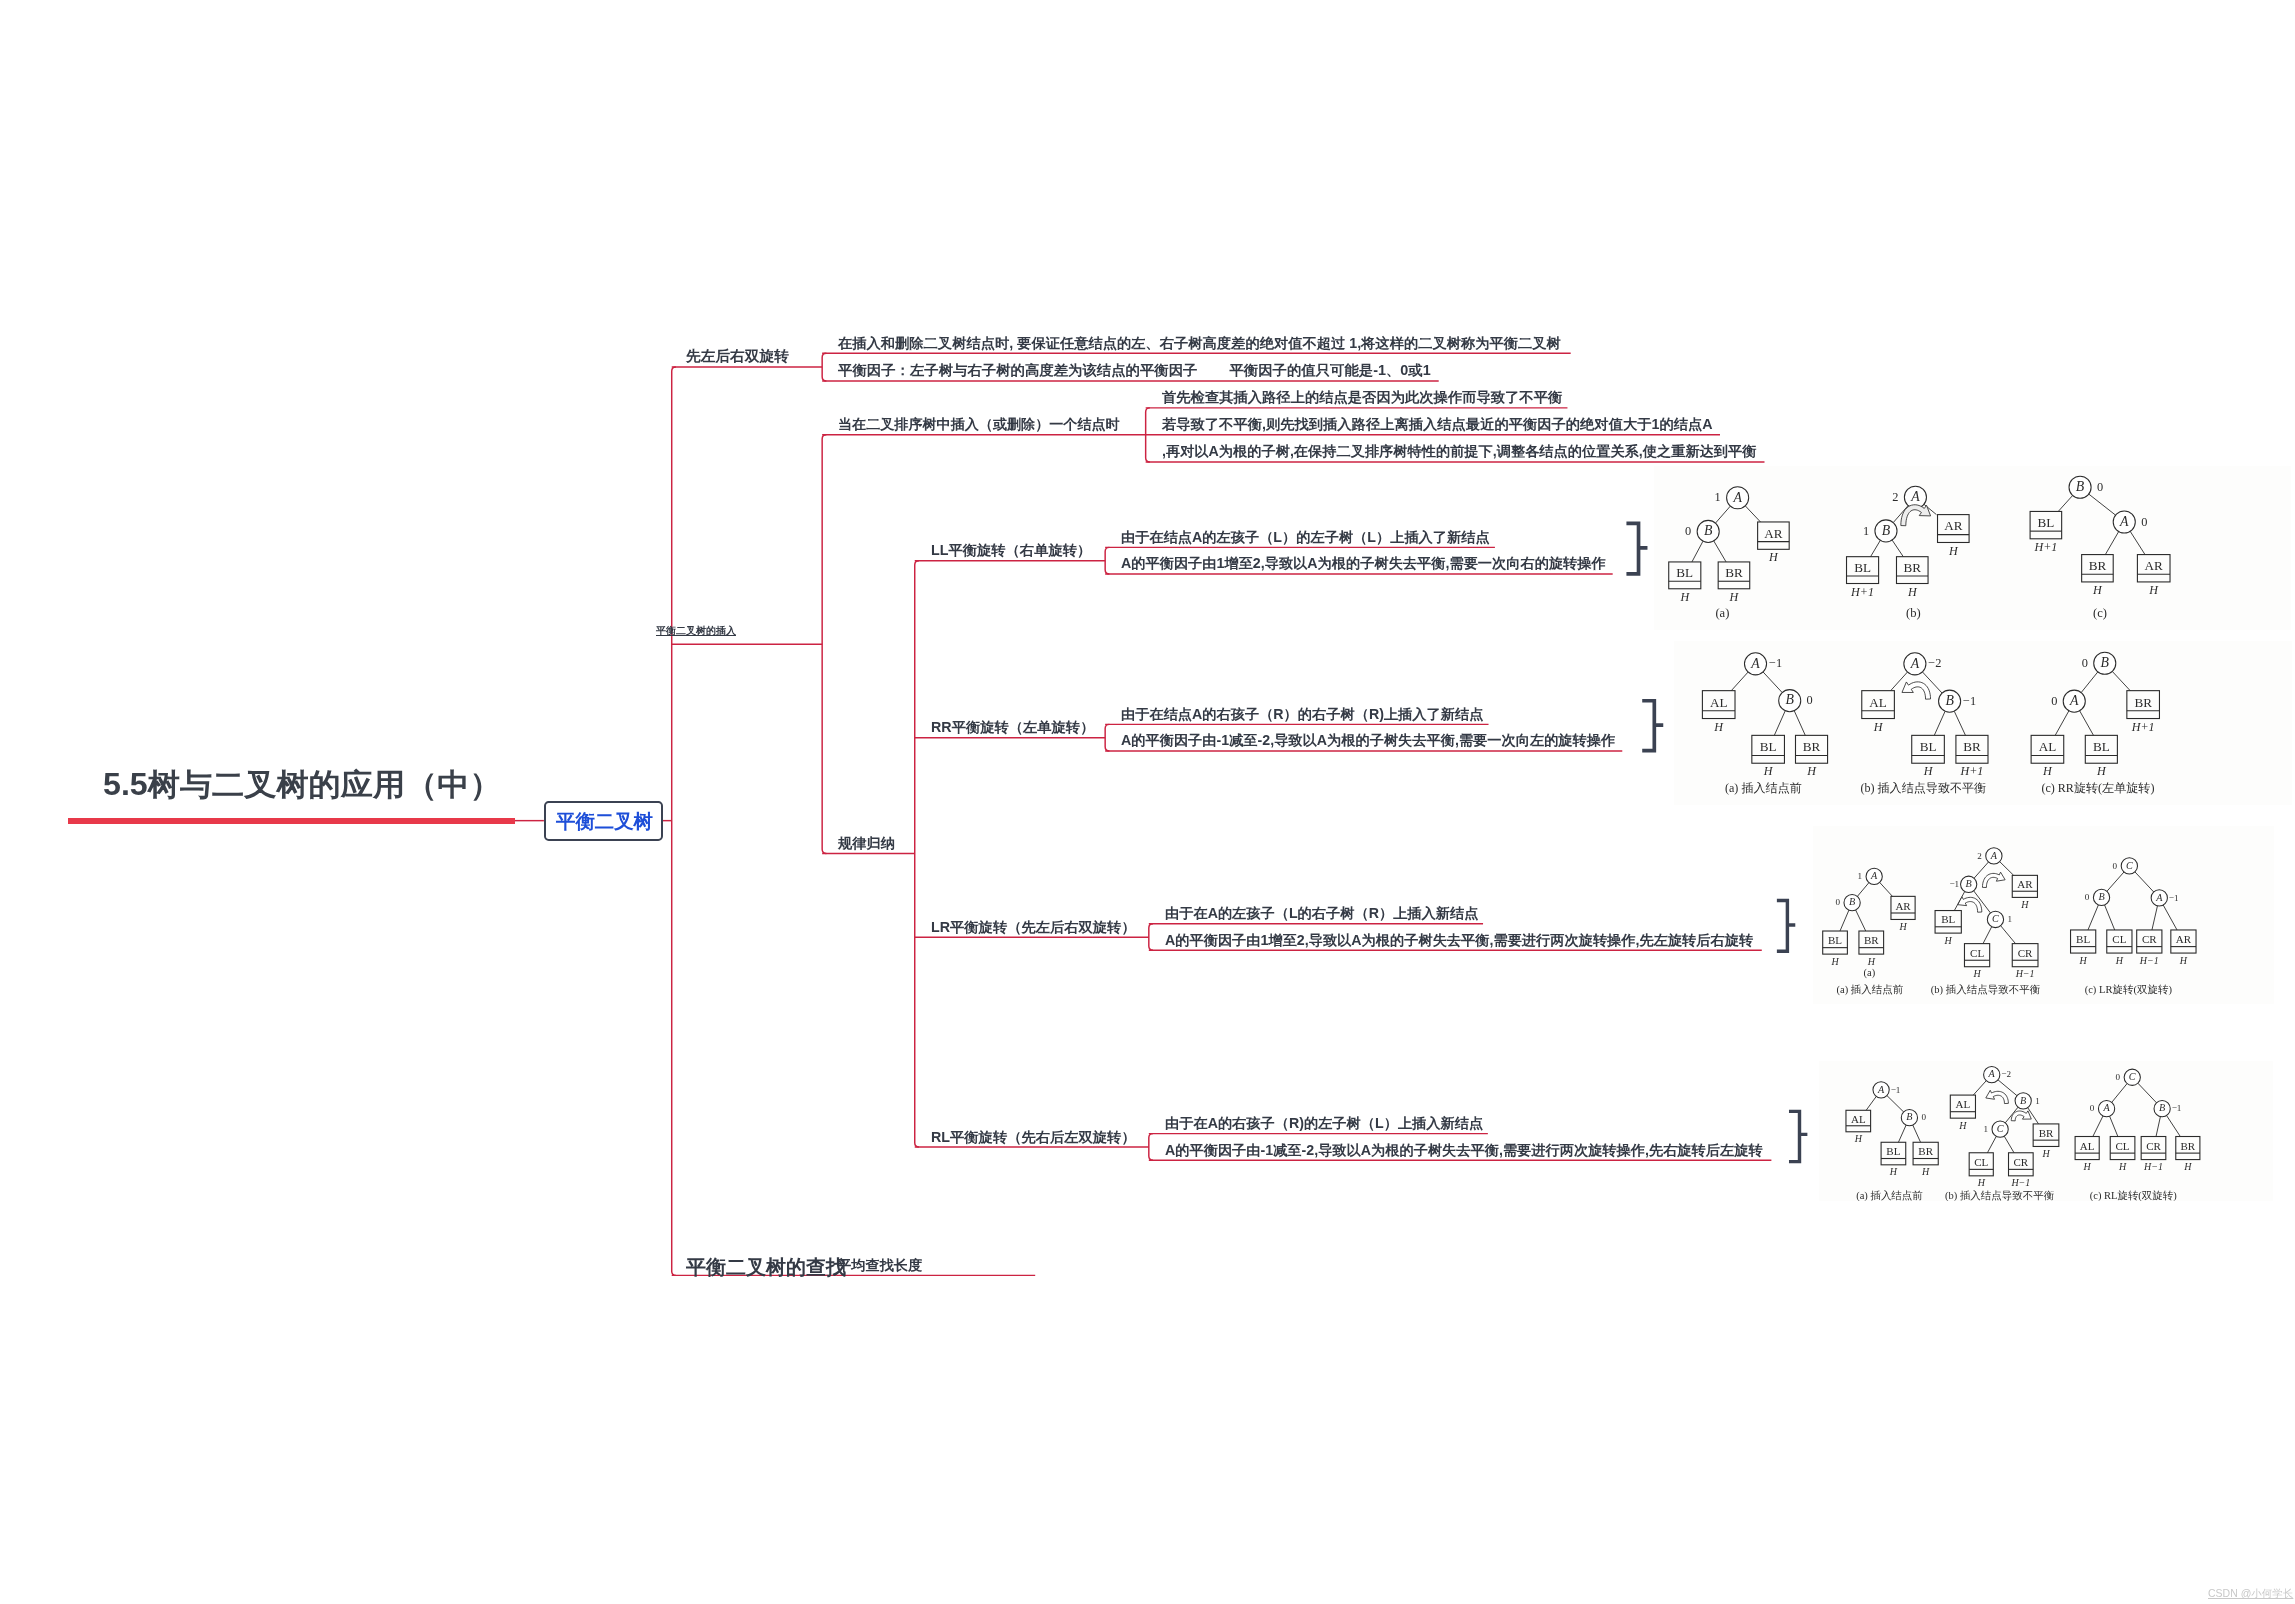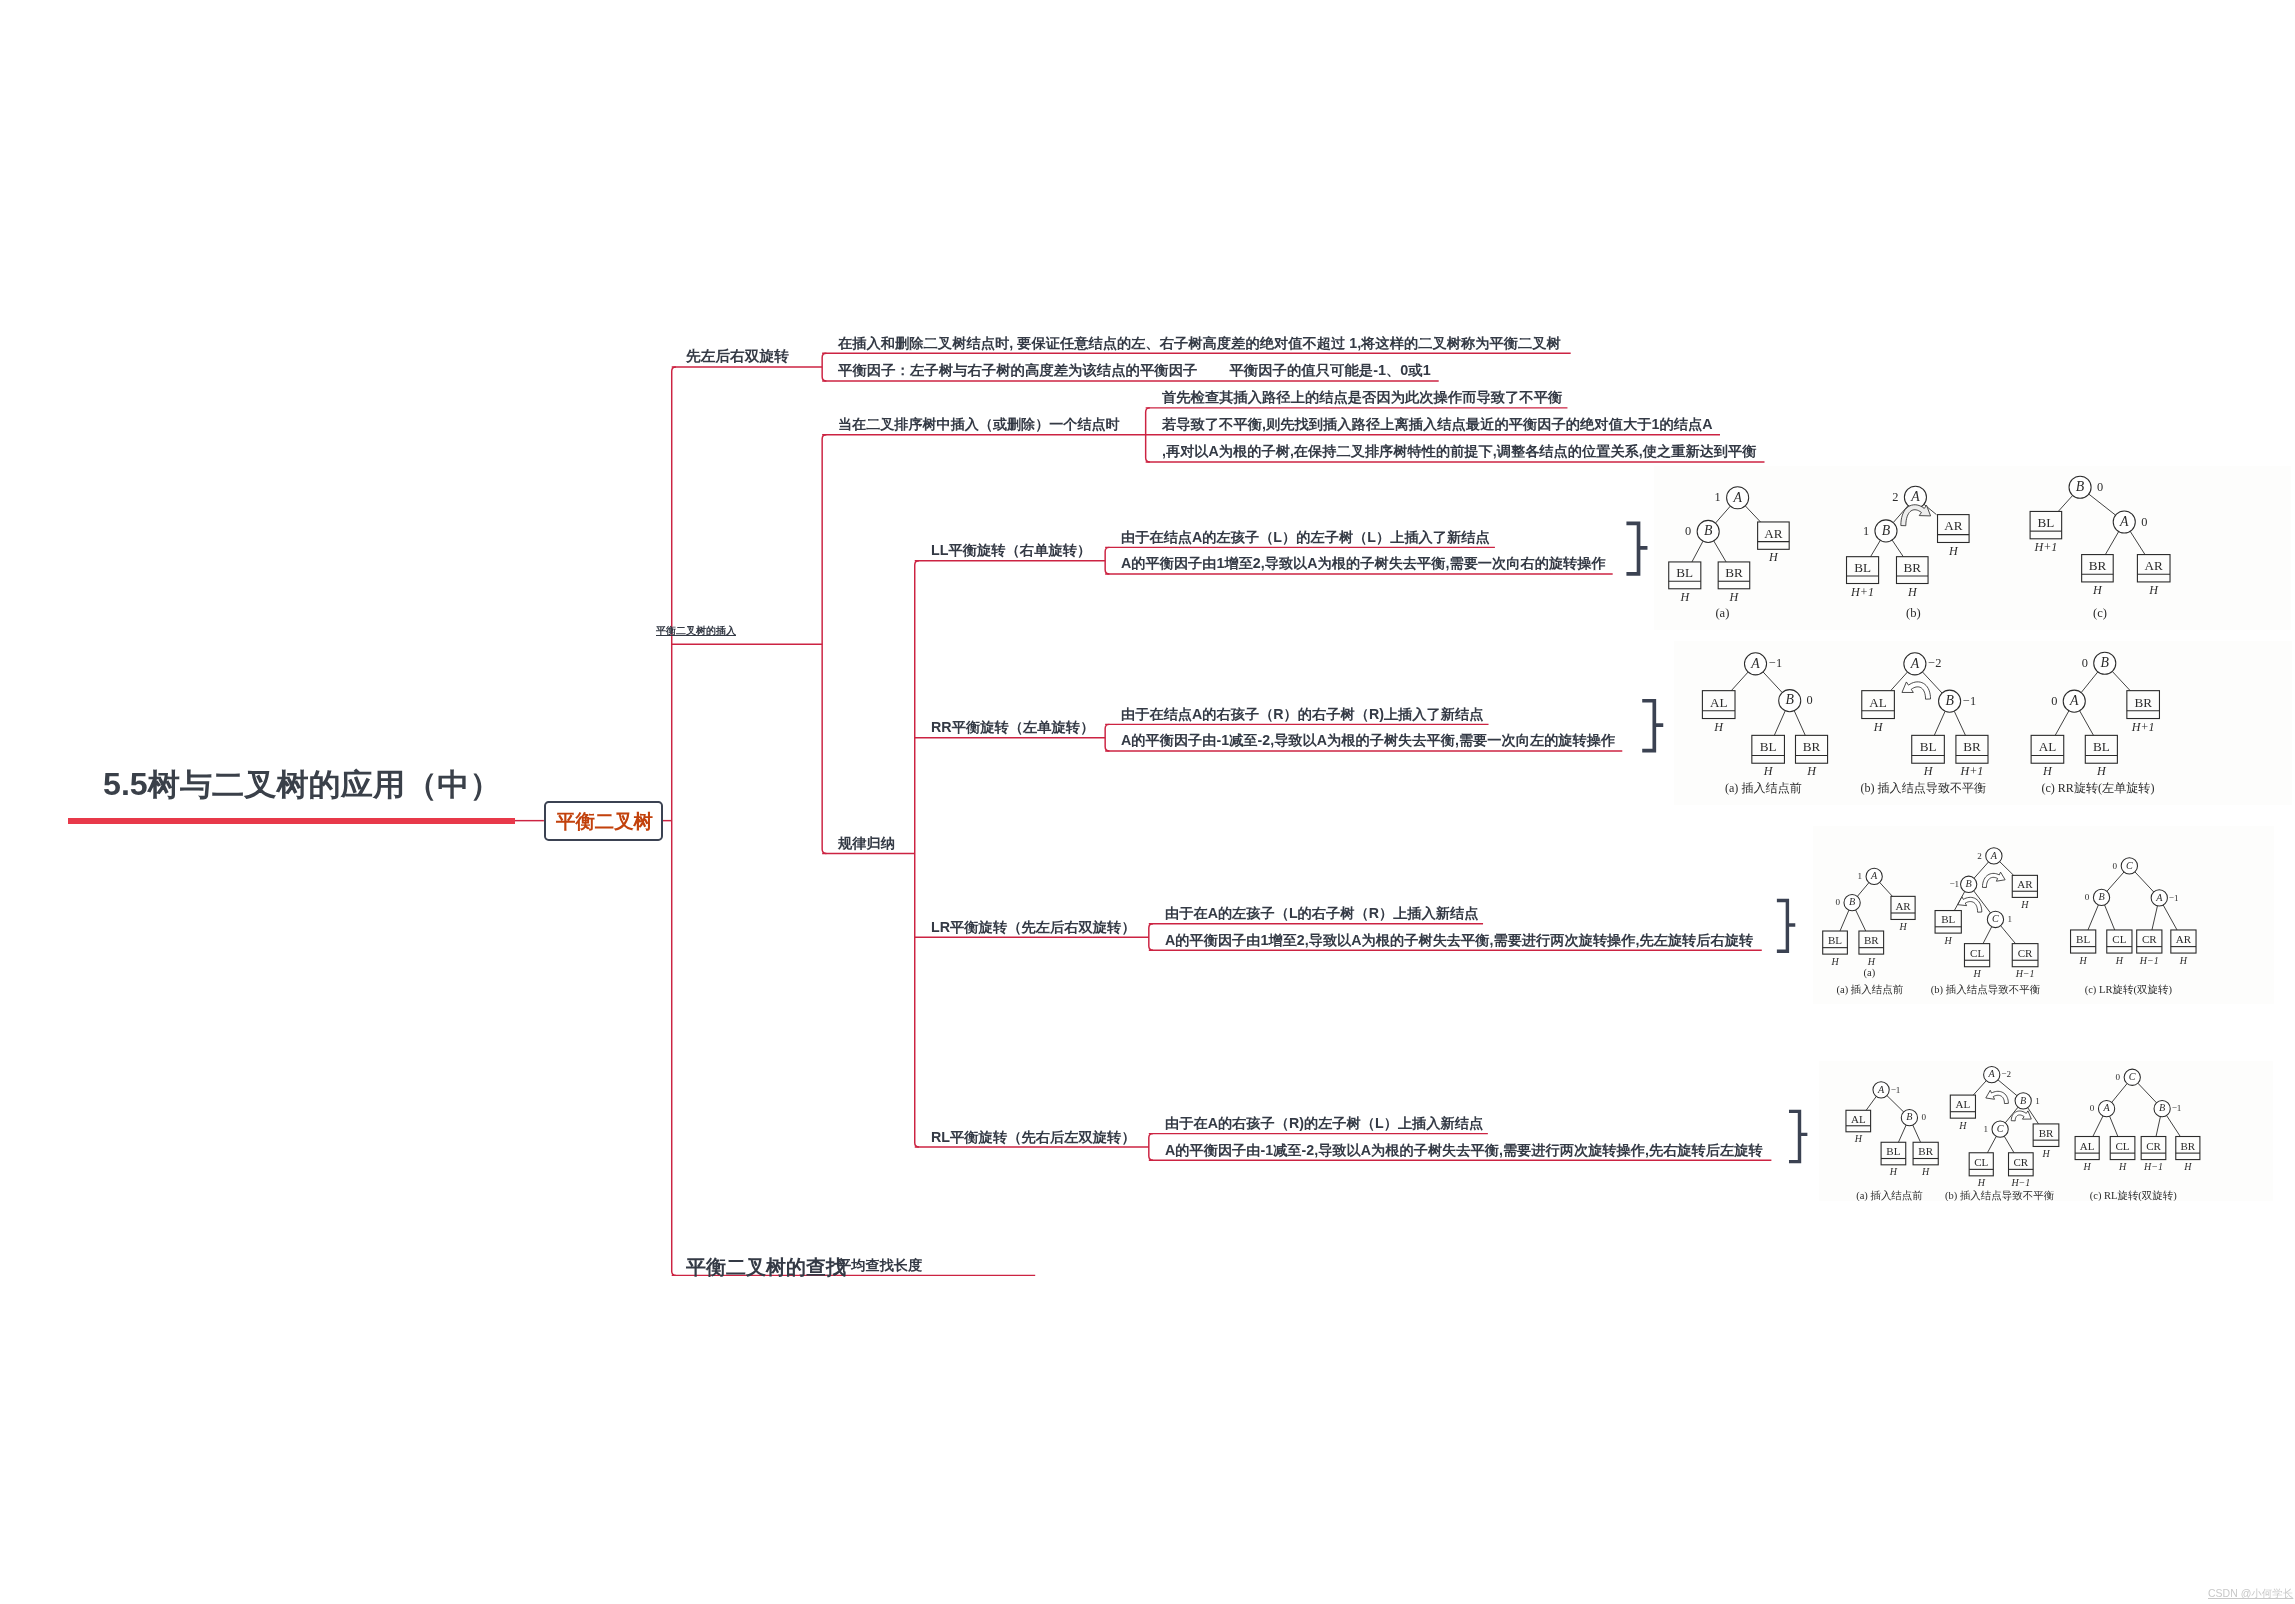--- a/index.html
+++ b/index.html
@@ -5,21 +5,21 @@
 <style>
   html,body{margin:0;padding:0;background:#ffffff;}
   body{width:2295px;height:1605px;position:relative;overflow:hidden;
        font-family:"Liberation Sans",sans-serif;}
   #stage{position:absolute;left:0;top:0;width:2295px;height:1605px;}
   #wires{position:absolute;left:0;top:0;width:2295px;height:1605px;overflow:visible;}
   .node-label{position:absolute;white-space:pre;color:#343a45;line-height:1;font-weight:600;}
   #page-title{position:absolute;white-space:pre;color:#3a4049;font-weight:bold;line-height:1;}
   #title-bar{position:absolute;}
   #root-box{position:absolute;box-sizing:border-box;background:#fff;}
-  #root-label{position:absolute;white-space:pre;line-height:1;font-weight:bold;color:#c2410c;}
+  #root-label{position:absolute;white-space:pre;line-height:1;font-weight:bold;color:#1d4ed8;}
   .figure{position:absolute;}
   #watermark{position:absolute;white-space:pre;line-height:1;text-decoration:underline;}
 </style>
 </head>
 <body>
 
 <div id="stage">
   <svg id="wires" viewBox="0 0 4363 3050" xmlns="http://www.w3.org/2000/svg">
       <path d="M 1285 697 Q 1277 697 1277 705 L 1277 2416 Q 1277 2424 1285 2424" fill="none" stroke="#cc2342" stroke-width="2.8" stroke-linecap="butt" stroke-linejoin="miter"></path>
       <path d="M 1260 1559.5 L 1277 1559.5" fill="none" stroke="#cc2342" stroke-width="2.8" stroke-linecap="butt" stroke-linejoin="miter"></path>

